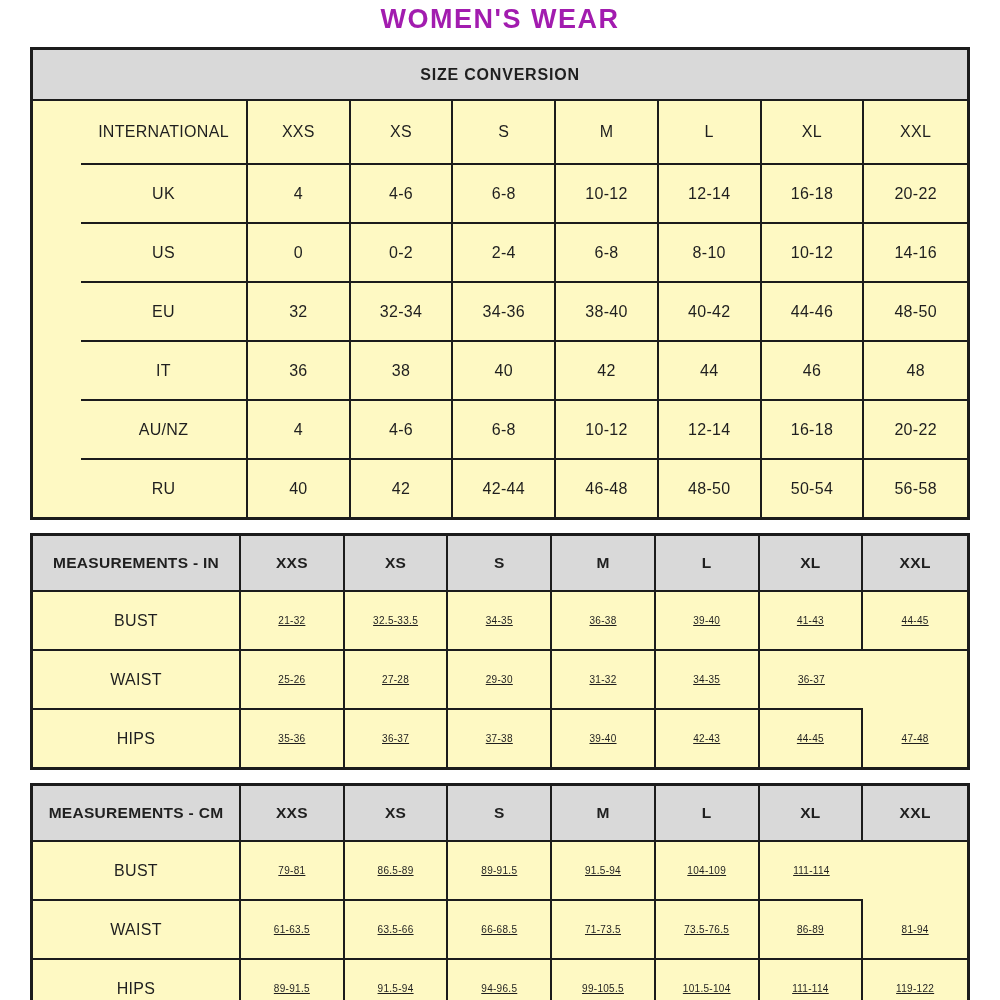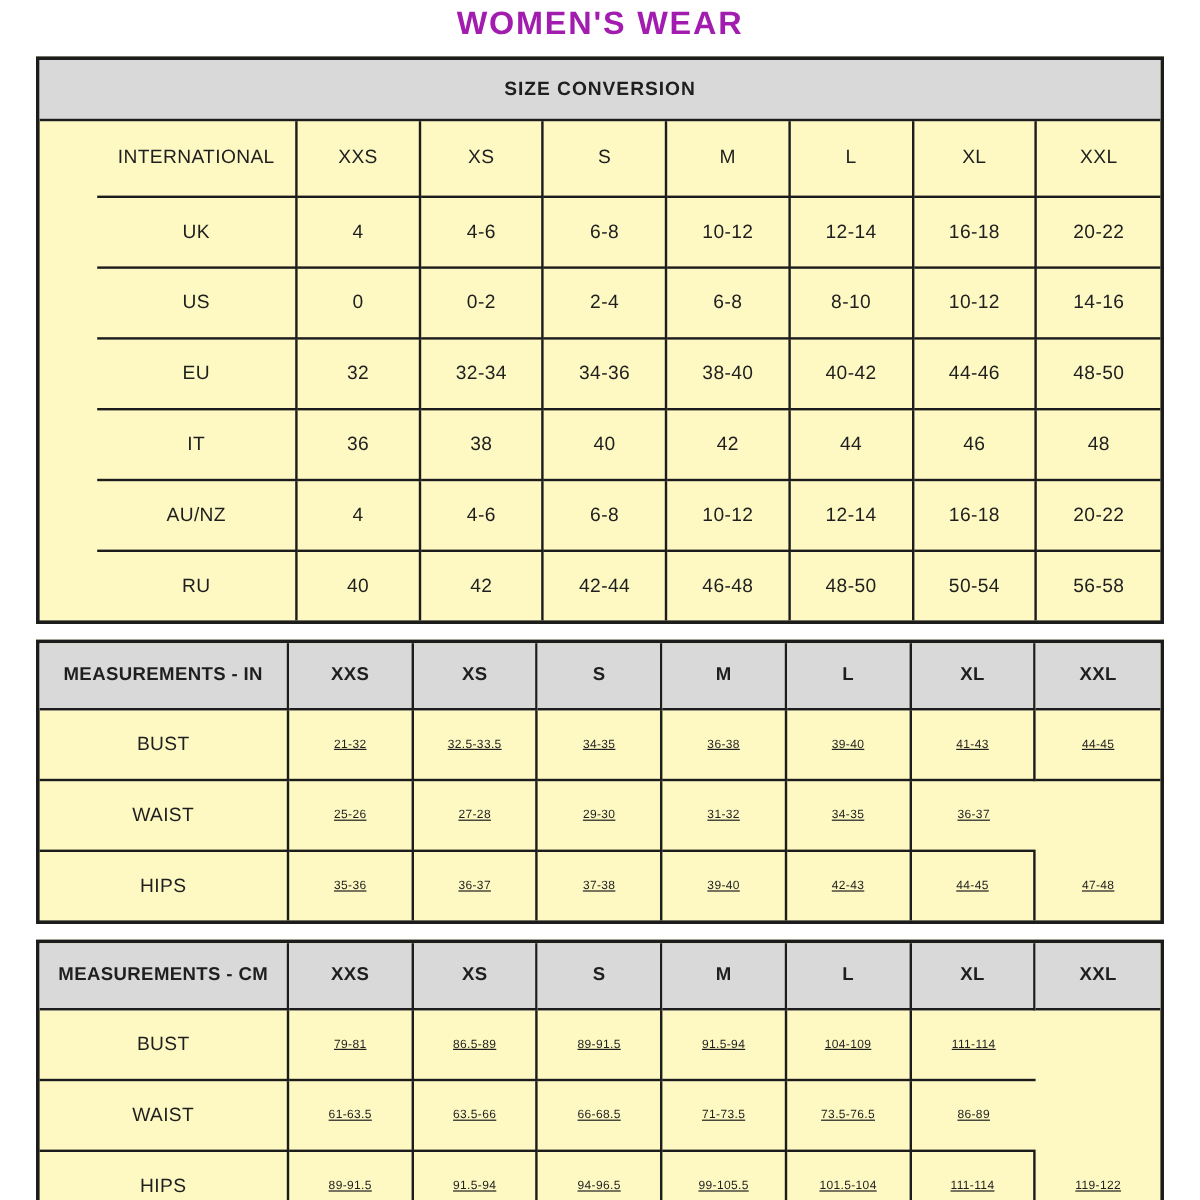--- a/index.html
+++ b/index.html
@@ -214,20 +214,21 @@
           <div class="cell">111-114</div>
         </div>
         <div class="row">
           <div class="cell label">WAIST</div>
           <div class="cell">61-63.5</div>
           <div class="cell">63.5-66</div>
           <div class="cell">66-68.5</div>
           <div class="cell">71-73.5</div>
           <div class="cell">73.5-76.5</div>
           <div class="cell">86-89</div>
+          <div class="cell">81-94</div>
         </div>
         <div class="row">
           <div class="cell label">HIPS</div>
           <div class="cell">89-91.5</div>
           <div class="cell">91.5-94</div>
           <div class="cell">94-96.5</div>
           <div class="cell">99-105.5</div>
           <div class="cell">101.5-104</div>
           <div class="cell">111-114</div>
           <div class="cell">119-122</div>

